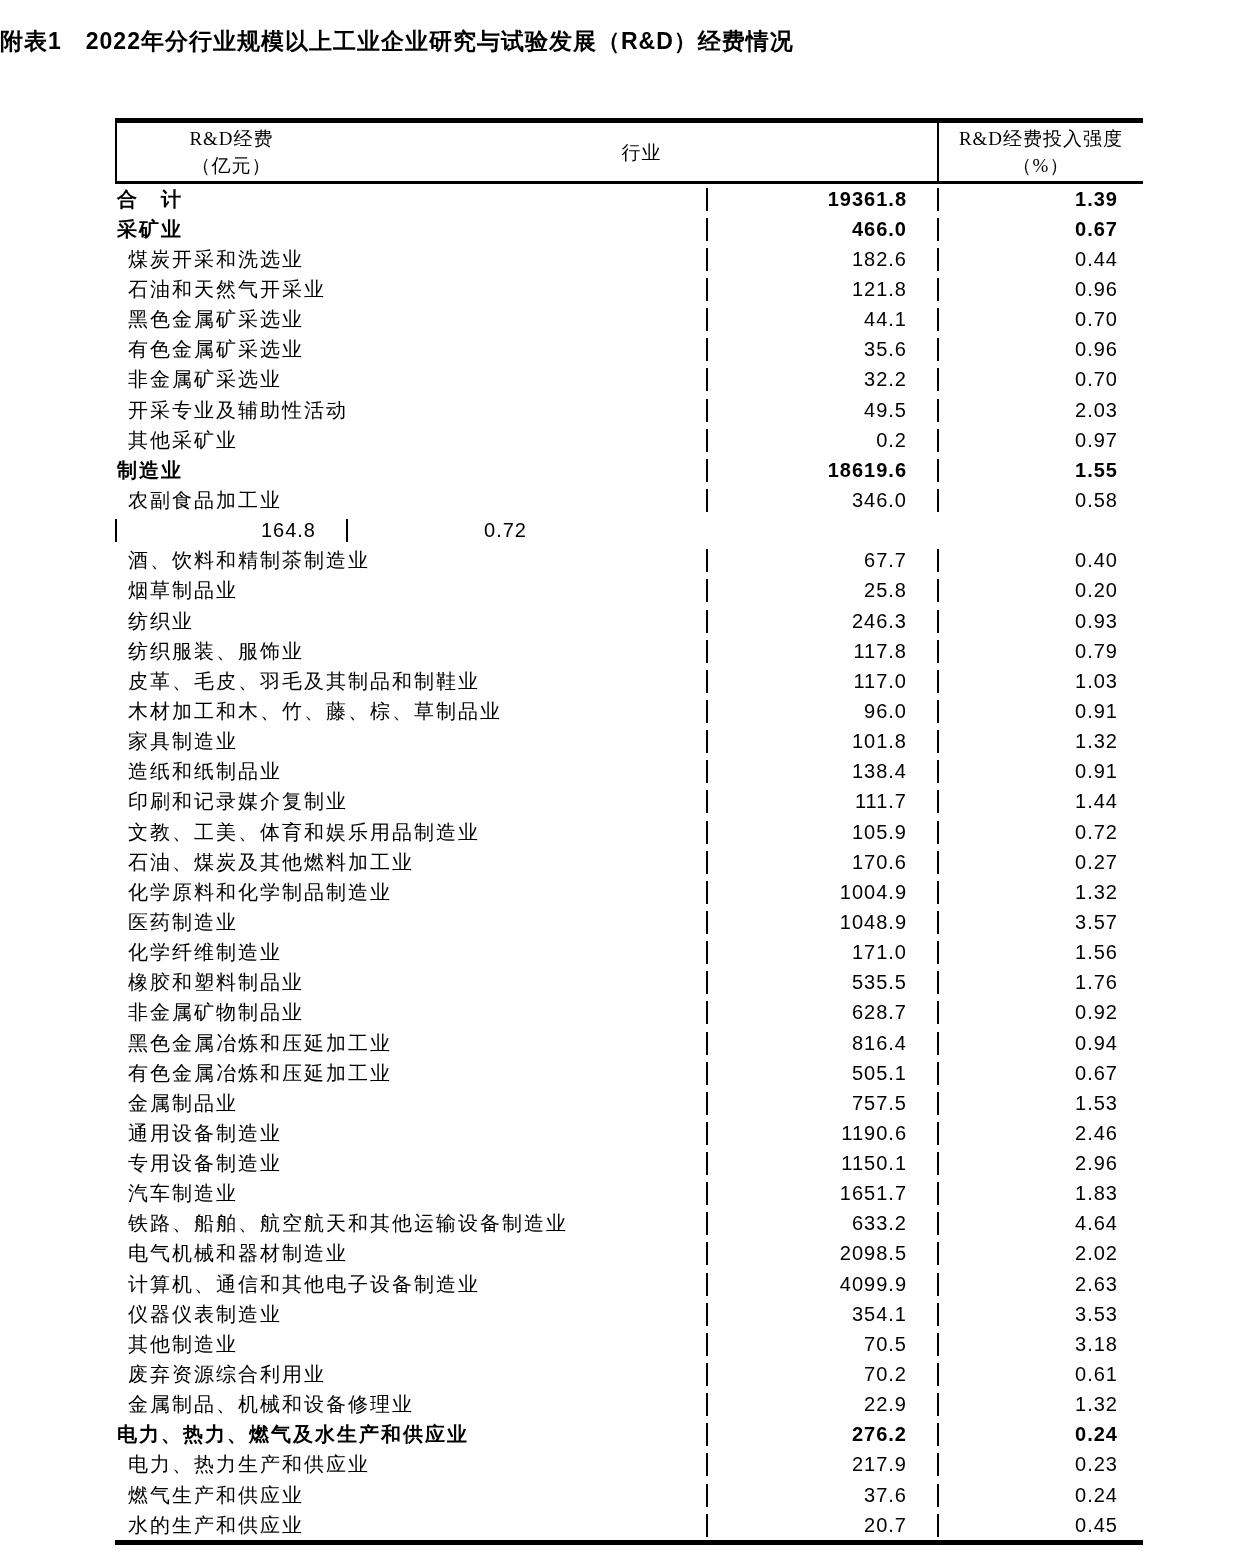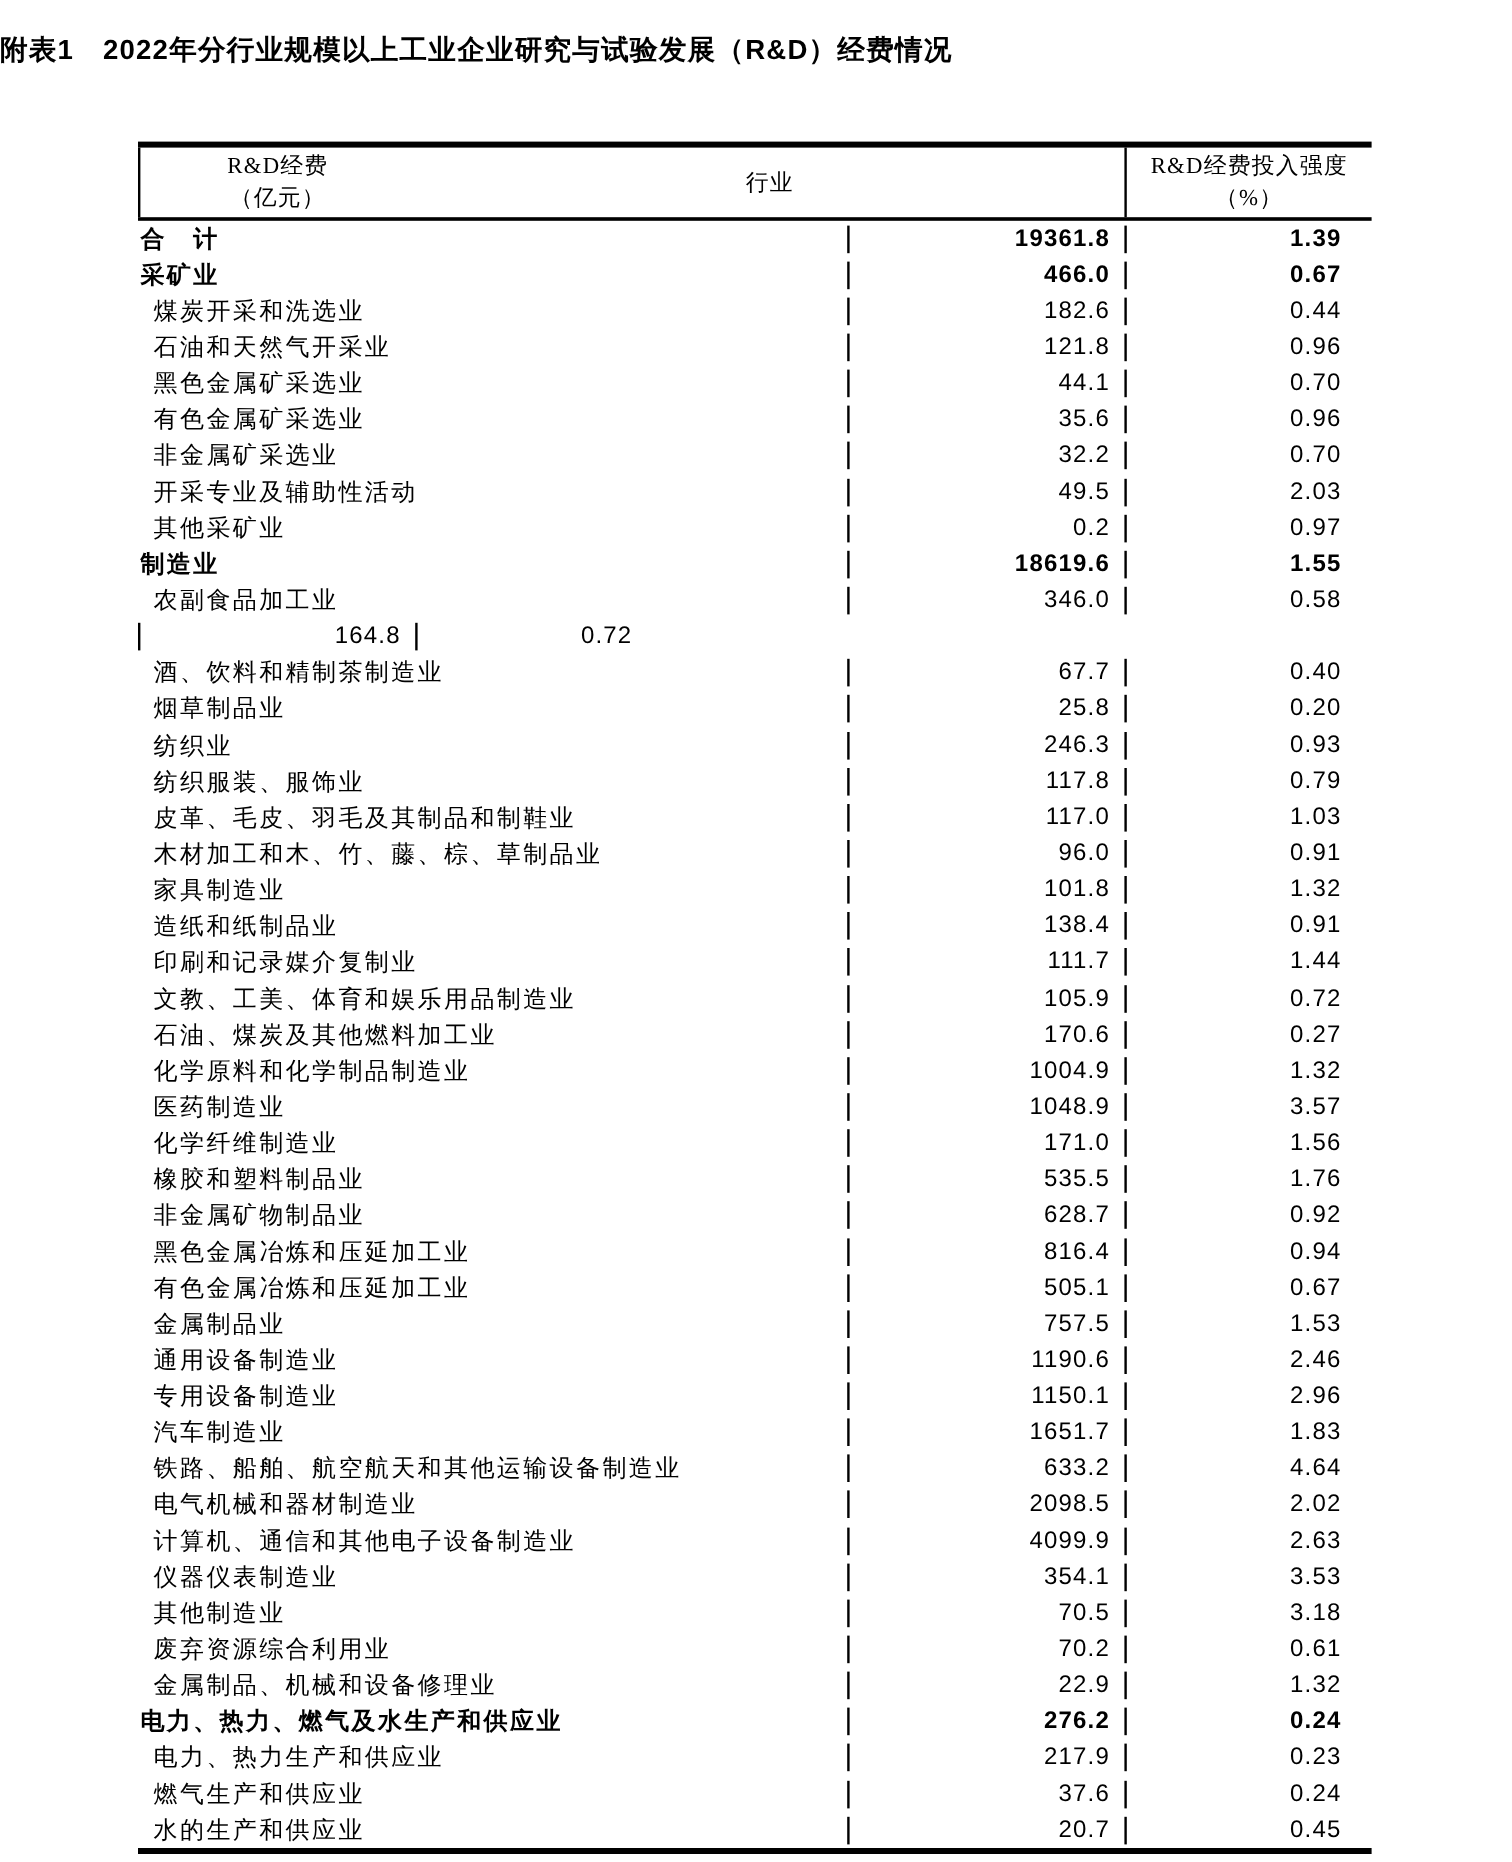--- a/index.html
+++ b/index.html
@@ -62,21 +62,21 @@
     font-size: 20px;
     letter-spacing: 2px;
     white-space: nowrap;
   }
   .row .c2, .row .c3 {
     text-align: right;
     font-size: 20px;
     letter-spacing: 1px;
     font-family: "Liberation Sans", sans-serif;
   }
-  .row .c2 { padding-right: 12px; }
+  .row .c2 { padding-right: 30px; }
   .row .c3 { padding-right: 25px; }
   .row.section { font-weight: bold; }
   .row.section .c1 { padding-left: 2px; }
 </style>
 </head>
 <body>
 
 <h1 class="page-title">附表1　2022年分行业规模以上工业企业研究与试验发展（R&amp;D）经费情况</h1>
 
 <div class="rd-table">

